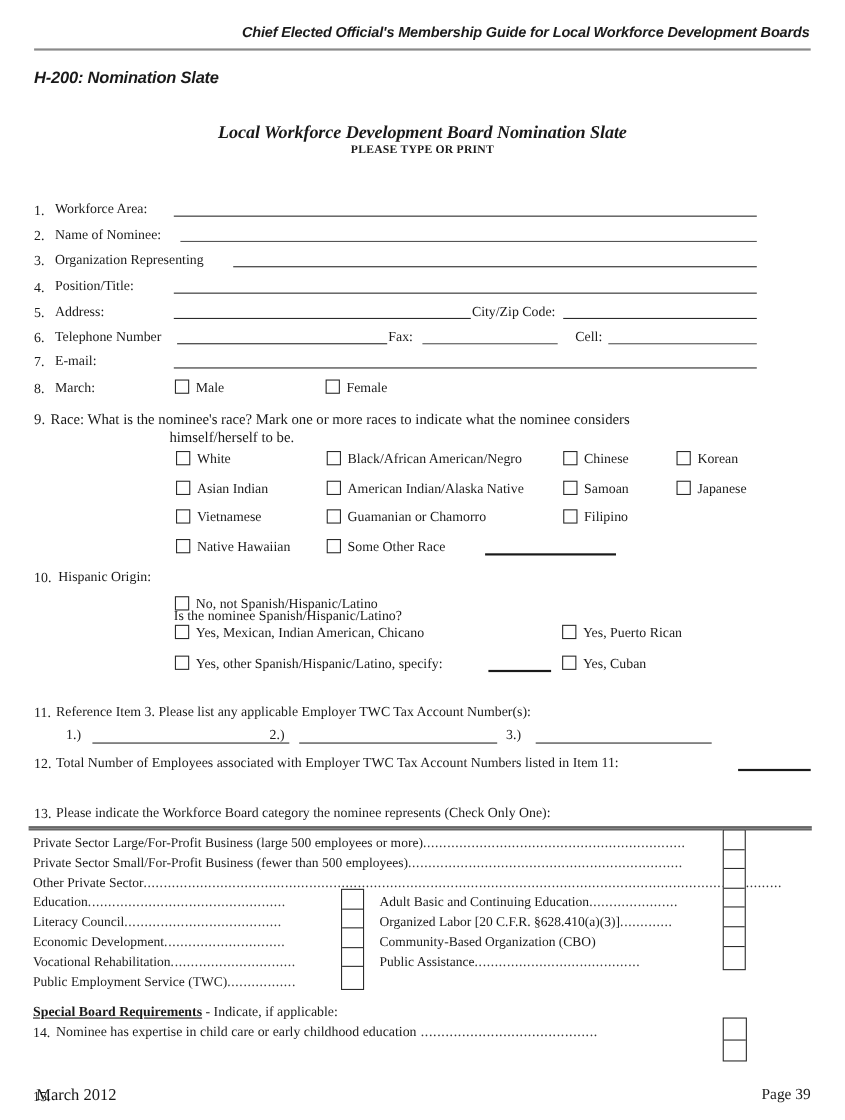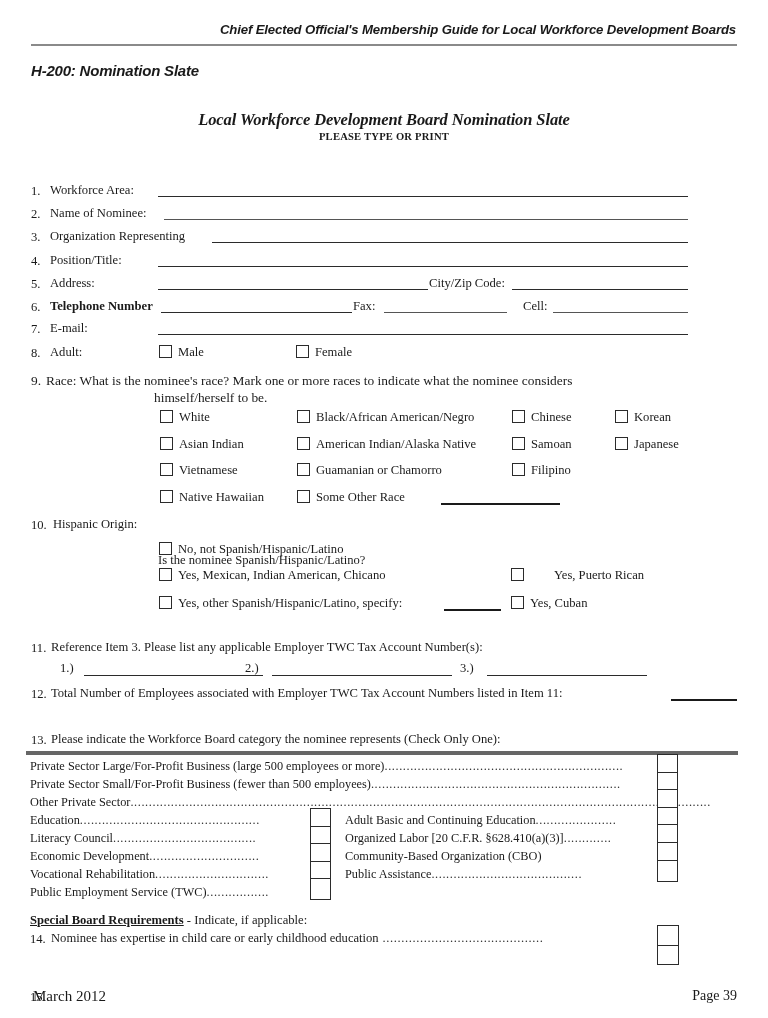--- a/index.html
+++ b/index.html
@@ -208,33 +208,33 @@
   <div class="t" style="left:50px; top:254px;">Position/Title:</div>
   <div class="line" style="left:158px; top:266px; width:530px;"></div>
 
   <div class="num" style="left:31px; top:277px;">5.</div>
   <div class="t" style="left:50px; top:277px;">Address:</div>
   <div class="line" style="left:158px; top:289px; width:270px;"></div>
   <div class="t" style="left:429px; top:277px;">City/Zip Code:</div>
   <div class="line" style="left:512px; top:289px; width:176px;"></div>
 
   <div class="num" style="left:31px; top:300px;">6.</div>
-  <div class="t" style="left:50px; top:300px;font-weight:bold;">Telephone Number</div>
+  <div class="t" style="left:50px; top:300px;">Telephone Number</div>
   <div class="line" style="left:161px; top:312px; width:191px;"></div>
   <div class="t" style="left:353px; top:300px;">Fax:</div>
   <div class="line thin" style="left:384px; top:312px; width:123px;"></div>
   <div class="t" style="left:523px; top:300px;">Cell:</div>
   <div class="line thin" style="left:553px; top:312px; width:135px;"></div>
 
   <div class="num" style="left:31px; top:322px;">7.</div>
   <div class="t" style="left:50px; top:322px;">E-mail:</div>
   <div class="line" style="left:158px; top:334px; width:530px;"></div>
 
   <div class="num" style="left:31px; top:346px;">8.</div>
-  <div class="t" style="left:50px; top:346px;">Adult:</div>
+  <div class="t" style="left:50px; top:346px;">March:</div>
   <div class="cb" style="left:159px; top:345px;"></div>
   <div class="t" style="left:178px; top:346px;">Male</div>
   <div class="cb" style="left:296px; top:345px;"></div>
   <div class="t" style="left:315px; top:346px;">Female</div>
 
   <div class="num" style="left:31px; top:373px; font-size:13.4px;">9.</div>
   <div class="q9">
     <span>Race: What is the nominee's race? Mark one or more races to indicate what the nominee considers</span>
     <span class="indent">himself/herself to be.</span>
   </div>
@@ -273,21 +273,21 @@
   <div class="num" style="left:31px; top:518px;">10.</div>
   <div class="t" style="left:53px; top:518px;">Hispanic Origin:</div>
   <div class="t" style="left:158px; top:518px;margin-top:36px;">Is the nominee Spanish/Hispanic/Latino?</div>
 
   <div class="cb" style="left:159px; top:542px;"></div>
   <div class="t" style="left:178px; top:543px;">No, not Spanish/Hispanic/Latino</div>
 
   <div class="cb" style="left:159px; top:568px;"></div>
   <div class="t" style="left:178px; top:569px;">Yes, Mexican, Indian American, Chicano</div>
   <div class="cb" style="left:511px; top:568px;"></div>
-  <div class="t" style="left:530px; top:569px;margin-left:24px;">Yes, Puerto Rican</div>
+  <div class="t" style="left:530px; top:569px;">Yes, Puerto Rican</div>
 
   <div class="cb" style="left:159px; top:596px;"></div>
   <div class="t" style="left:178px; top:597px;">Yes, other Spanish/Hispanic/Latino, specify:</div>
   <div class="line thick" style="left:444px; top:609px; width:57px;"></div>
   <div class="cb" style="left:511px; top:596px;"></div>
   <div class="t" style="left:530px; top:597px;">Yes, Cuban</div>
 
   <div class="num" style="left:31px; top:641px;">11.</div>
   <div class="t" style="left:51px; top:641px;"><span>Reference Item 3.  Please list any applicable </span><span class="b">Employer TWC Tax Account Number(s)</span><span>:</span></div>
 

